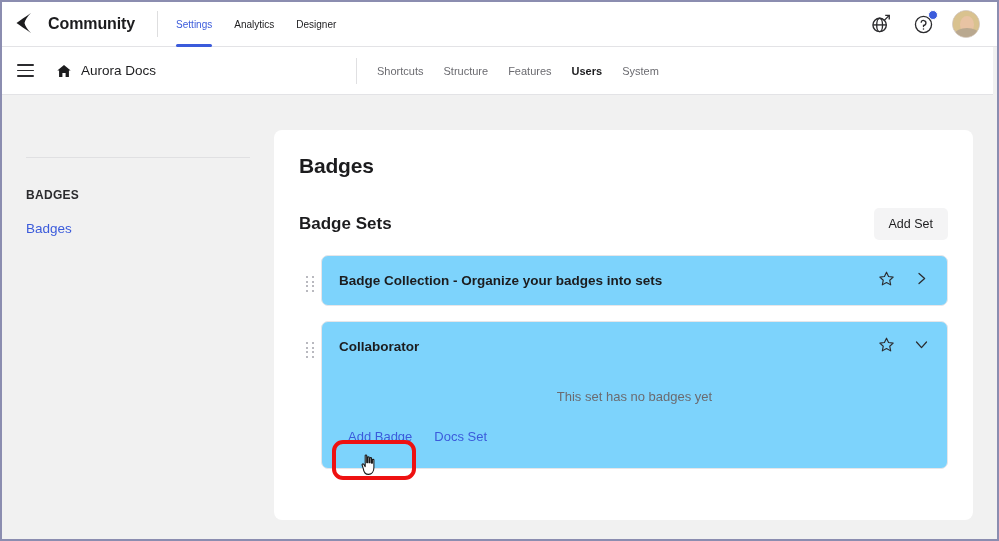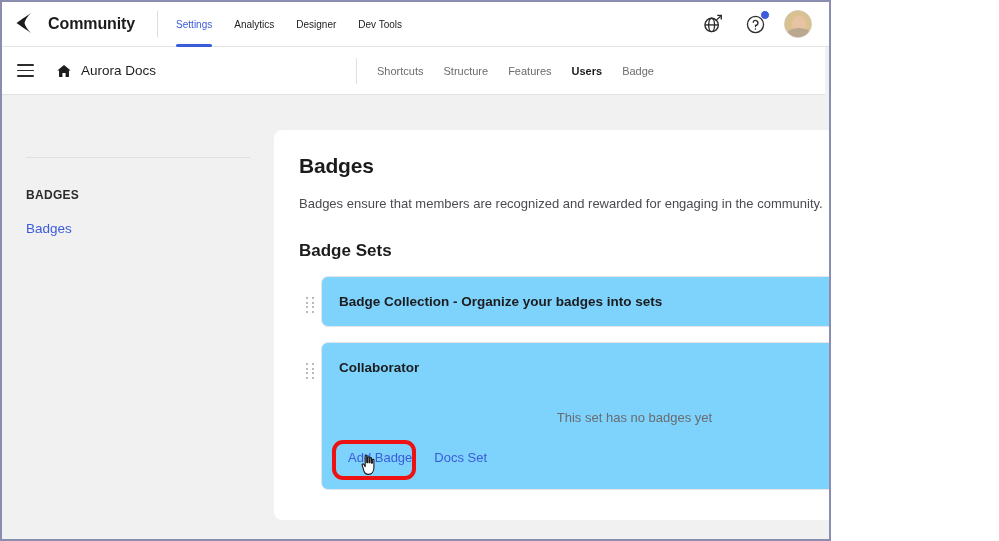--- a/index.html
+++ b/index.html
@@ -4,21 +4,21 @@
 <style>
   * { box-sizing: border-box; margin: 0; padding: 0; }
   html, body {
     width: 999px; height: 541px;
     font-family: "Liberation Sans", sans-serif;
     background: #ffffff;
     overflow: hidden;
   }
   #app {
     position: relative;
-    width: 831px; height: 541px;
+    width: 999px; height: 541px;
     border: 2px solid #8b8db0;
     background: #f1f1f1;
     overflow: hidden;
   }
 
   
   .topbar {
     position: absolute; left: 0; top: 0; right: 0; height: 45px;
     background: #ffffff;
     border-bottom: 1px solid #e3e3e6;
@@ -144,21 +144,20 @@
       <svg class="logo-glyph" viewBox="0 0 22 24">
         <path d="M17 1 C11 5, 6 8.5, 2.5 11 C6 13.5, 11 17, 17 21 C13.5 17.5, 11 14, 10.5 11 C11 8, 13.5 4.5, 17 1 Z" fill="#1c1c1e"></path>
       </svg>
     </div>
     <div class="brand">Community</div>
     <div class="vsep"></div>
     <div class="topnav">
       <div class="topnav-item active">Settings</div>
       <div class="topnav-item">Analytics</div>
       <div class="topnav-item">Designer</div>
-      <div class="topnav-item">Dev Tools</div>
     </div>
     <div class="topbar-right">
       <div class="icon-btn">
         <svg width="22" height="22" viewBox="0 0 24 24" fill="none" stroke="#2b2b2e" stroke-width="1.5">
           <circle cx="10.5" cy="13" r="7.3"></circle>
           <ellipse cx="10.5" cy="13" rx="3.2" ry="7.3"></ellipse>
           <line x1="3.3" y1="13" x2="17.7" y2="13"></line>
           <line x1="15" y1="8.6" x2="21" y2="2.6"></line>
           <polyline points="16.6,2.6 21,2.6 21,7"></polyline>
         </svg>
@@ -192,37 +191,37 @@
         <path d="M12 3 L22 11.3 L19.4 11.3 L19.4 21 L14.4 21 L14.4 15 L9.6 15 L9.6 21 L4.6 21 L4.6 11.3 L2 11.3 Z"></path>
       </svg>
     </div>
     <div class="site-name">Aurora Docs</div>
     <div class="subbar-sep"></div>
     <div class="subnav">
       <div class="subnav-item">Shortcuts</div>
       <div class="subnav-item">Structure</div>
       <div class="subnav-item">Features</div>
       <div class="subnav-item active">Users</div>
-      <div class="subnav-item">Badge</div>
+      <div class="subnav-item">System</div>
     </div>
   </div>
 
   <div class="sidebar">
     <div class="side-divider"></div>
     <div class="side-head">BADGES</div>
     <div class="side-link">Badges</div>
   </div>
 
   <div class="card">
     <div class="card-inner">
       <div class="page-title">Badges</div>
-      <div class="page-desc">Badges ensure that members are recognized and rewarded for engaging in the community.</div>
 
       <div class="sets-head">
         <div class="sets-title">Badge Sets</div>
+        <button class="add-set-btn">Add Set</button>
       </div>
 
       <div class="set-row">
         <div class="drag-handle">
           <span class="dots">
             <i></i>
               <i></i>
               <i></i>
               <i></i>
               <i></i>

